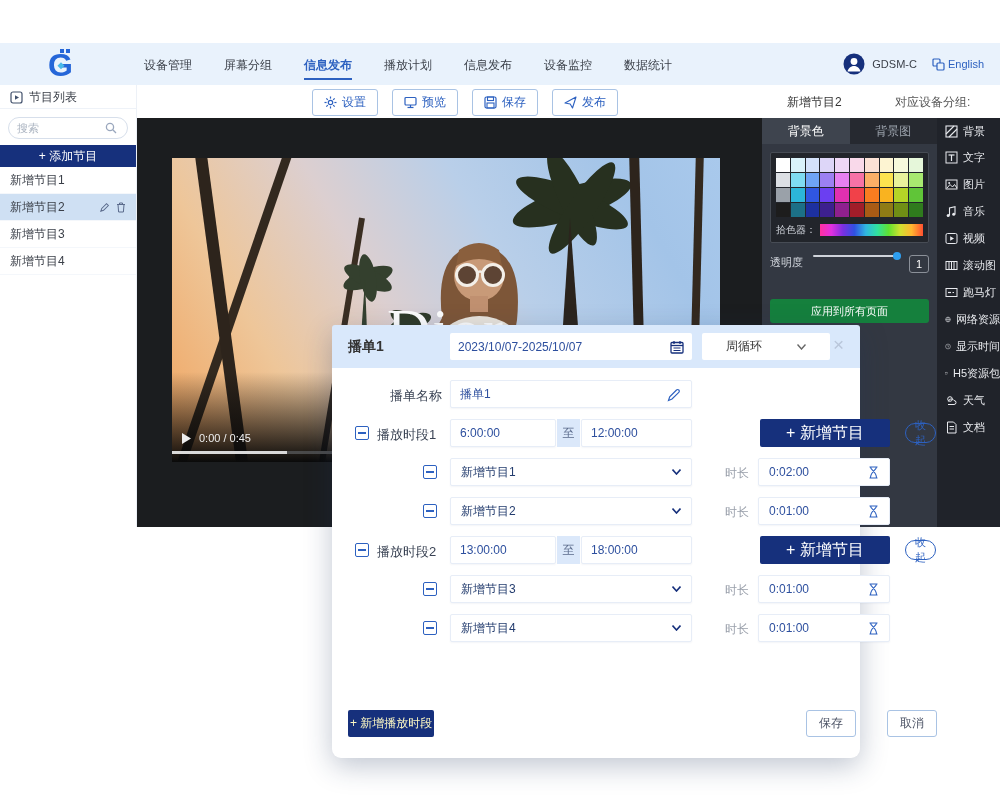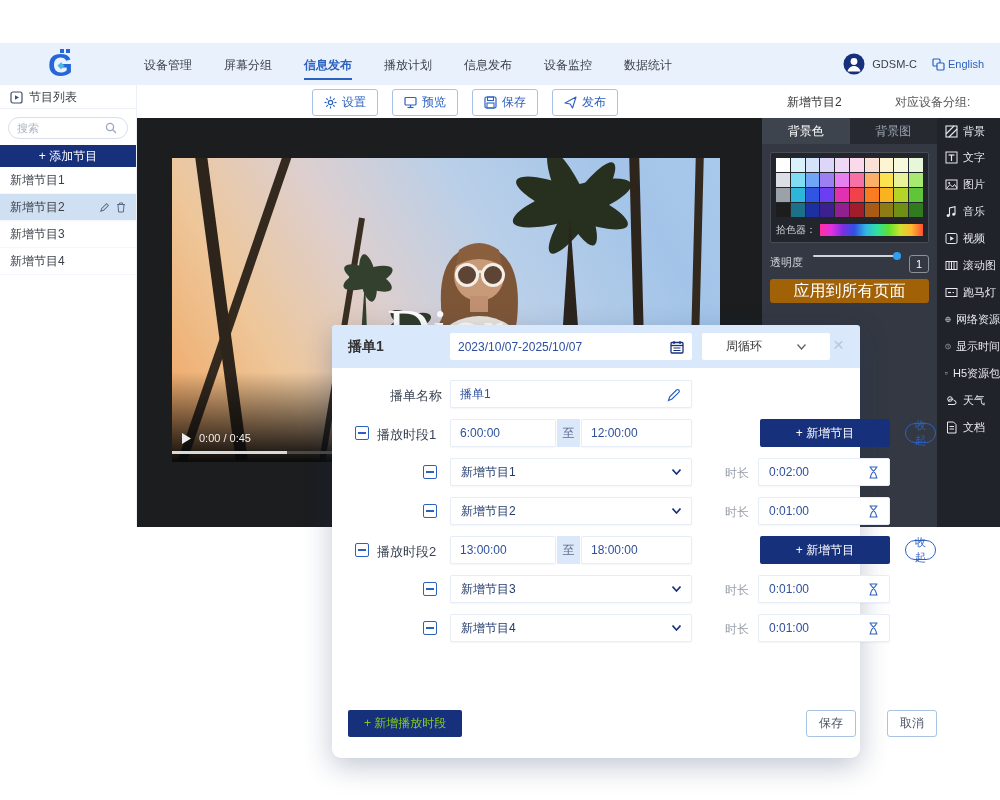--- a/index.html
+++ b/index.html
@@ -58,21 +58,21 @@
   .color-grid .cell { height:14px; cursor:pointer; }
   .picker-row { display:flex; align-items:center; gap:4px; margin-top:6px; }
   .picker-label { color:#cfd3da; font-size:10px; white-space:nowrap; }
   .rainbow { flex:1; height:12px; cursor:pointer;
     background:linear-gradient(to right,#ff30a0,#e130e1,#7b30e1,#3050e1,#30b6e1,#30e1a0,#60e130,#d0e130,#ffb630,#ff5030); }
   .opacity-row { display:flex; gap:10px; margin-top:12px; }
   .op-label { color:#cfd3da; font-size:11px; white-space:nowrap; }
   .op-track { position:relative; flex:1; height:2px; background:#cfd3da; border-radius:1px; cursor:pointer; }
   .op-handle { position:absolute; right:-2px; top:-3px; width:8px; height:8px; border-radius:50%; background:#2f9ff0; }
   .op-value { width:20px; height:18px; border:1px solid #8b9099; border-radius:3px; color:#fff; font-size:11px; display:flex; align-items:center; justify-content:center; }
-  .apply-btn { margin-top:6px; height:24px; background:#a16207; color:#fff; font-size:16px; border-radius:3px; display:flex; align-items:center; justify-content:center; cursor:pointer; }
+  .apply-btn { margin-top:26px; height:24px; background:#15803d; color:#fff; font-size:11px; border-radius:3px; display:flex; align-items:center; justify-content:center; cursor:pointer; }
   .tool-col { position:absolute; right:0; top:0; width:63px; height:409px; background:#20232a; }
   .tool-item { height:27px; display:flex; align-items:center; gap:5px; padding-left:8px; color:#e8eaee; font-size:11px; cursor:pointer; white-space:nowrap; }
   .tool-item:first-child { height:26px; background:#20232a; }
 
   
   #modal { position:absolute; top:325px; left:332px; width:528px; height:433px; background:#fff; z-index:10;
            box-shadow:0 8px 28px rgba(30,50,90,.28); border-radius:9px; }
   .m-header { position:relative; height:43px; background:#d9e8fb; border-radius:3px 3px 0 0; }
   .m-title { position:absolute; left:16px; top:13px; font-size:14px; font-weight:bold; color:#333; }
   .m-date { position:absolute; left:118px; top:8px; width:242px; height:27px; background:#fff; border-radius:2px; display:flex; align-items:center; padding:0 8px; }
@@ -86,24 +86,24 @@
   .m-input { position:absolute; height:28px; display:flex; align-items:center; padding:0 9px; font-size:12px; color:#2d4f9e; }
   .m-input input { border:0; outline:0; width:100%; font-size:12px; color:#2d4f9e; background:transparent; }
   .zhi { position:absolute; left:225px; top:0; width:23px; height:28px; background:#dbe8fa; color:#5b6b8c; font-size:12px; display:flex; align-items:center; justify-content:center; }
   .minus-box { position:absolute; top:7px; width:14px; height:14px; border:1px solid #2d61c0; border-radius:2px; display:flex; align-items:center; justify-content:center; cursor:pointer; }
   .minus-box i { display:block; width:8px; height:2px; background:#2d61c0; }
   .m-selectbox { position:absolute; left:118px; top:0; width:242px; height:28px; display:flex; align-items:center; padding:0 10px; font-size:12px; color:#233c6e; cursor:pointer; }
   .m-selectbox svg { margin-left:auto; }
   .dur-label { position:absolute; left:393px; top:7px; font-size:12px; color:#9aa0ab; }
   .dur-box { position:absolute; left:426px; top:0; width:132px; height:28px; display:flex; align-items:center; padding:0 10px; font-size:12px; color:#2d4f9e; }
   .dur-box svg { margin-left:auto; }
-  .add-prog { position:absolute; left:428px; top:0; width:130px; height:28px; background:#16307c; color:#fff; font-size:12px; display:flex; align-items:center; justify-content:center; border-radius:2px; cursor:pointer; }
+  .add-prog { position:absolute; left:428px; top:0; width:130px; height:28px; background:#16307c; color:#fff; font-size:16px; display:flex; align-items:center; justify-content:center; border-radius:2px; cursor:pointer; }
   .collapse { position:absolute; left:573px; top:4px; height:20px; padding:0 9px; border:1px solid #2d61c0; border-radius:10px; color:#2d61c0; font-size:11px; display:flex; align-items:center; cursor:pointer; }
   .m-footer { position:absolute; left:0; bottom:21px; width:100%; height:27px; }
-  .add-seg { position:absolute; left:16px; top:0; height:27px; padding:0 16px; background:#16307c; color:#84cc16; font-size:12px; display:flex; align-items:center; border-radius:2px; cursor:pointer; }
+  .add-seg { position:absolute; left:16px; top:0; height:27px; padding:0 2px; background:#16307c; color:#fef9c3; font-size:12px; display:flex; align-items:center; border-radius:2px; cursor:pointer; }
   .mf-btn { position:absolute; top:0; width:50px; height:27px; border:1px solid #a9c3e4; border-radius:3px; background:#fff; color:#4d5466; font-size:12px; display:flex; align-items:center; justify-content:center; cursor:pointer; }
   .edit-pencil { position:absolute; right:10px; top:6px; cursor:pointer; }
 </style>
 </head>
 <body>
 
 <div id="page">
 
   <div id="navbar">
     <svg class="logo" viewBox="0 0 40 34">

